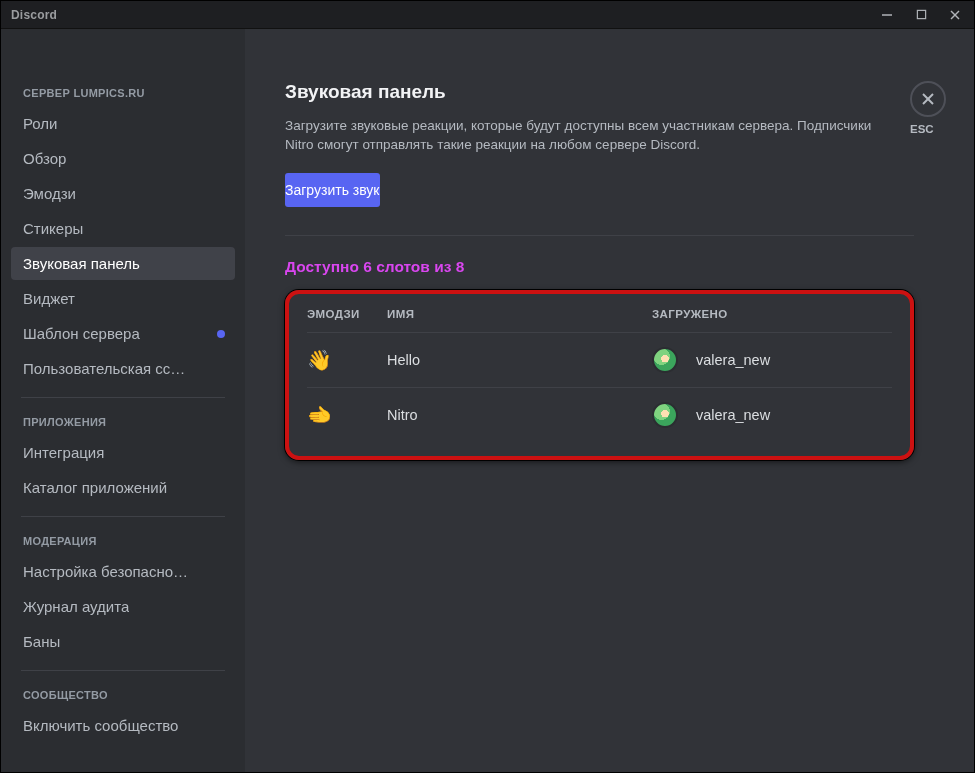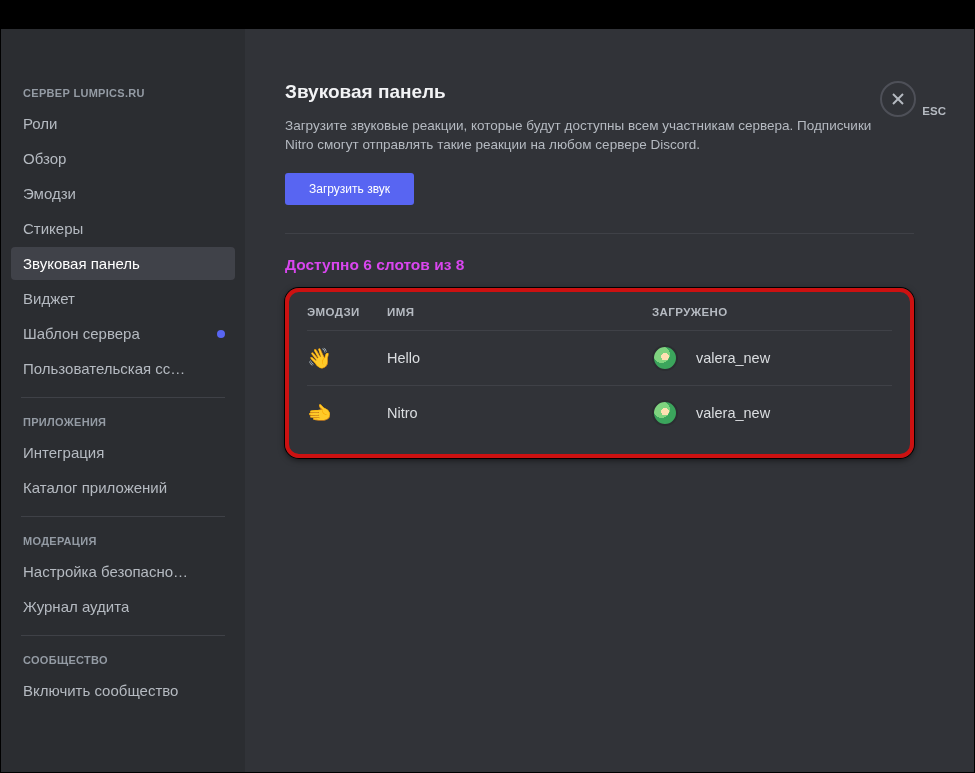--- a/index.html
+++ b/index.html
@@ -79,22 +79,22 @@
   .page-title {
     color: #f2f3f5; font-size: 19px; font-weight: 600;
   }
   .page-desc {
     color: #b5bac1; font-size: 13.5px; line-height: 1.4;
     margin-top: 14px; max-width: 600px;
   }
   .upload-btn {
     display: inline-block;
     background: #5865f2; color: #fff;
-    font-size: 12px; font-weight: 500;
-    padding: 9px 24px;
+    font-size: 14px; font-weight: 500;
+    padding: 9px 0;
     border-radius: 3px;
     margin-top: 18px;
     cursor: pointer; border: none;
   }
   .rule { height: 1px; background: #3f4147; margin: 28px 0 22px 0; }
   .slots { color: #d946ef; font-size: 15.5px; font-weight: 600; }
 
   .table-wrap {
     margin-top: 14px;
     border: 4px solid #cc1111;
@@ -126,38 +126,59 @@
     position: relative; flex: none;
   }
   .avatar::after {
     content:""; position:absolute; inset:4px;
     background: radial-gradient(circle at 50% 40%, #ffe0b2 0 35%, transparent 36%);
     border-radius:50%;
   }
 
   .close-esc {
     position: absolute; top: 52px; right: 28px;
-    display: flex; align-items: flex-end; gap: 6px;
+    display: flex; flex-direction: column; align-items: flex-start; gap: 6px;
   }
   .close-circle {
     width: 36px; height: 36px; border-radius: 50%;
     border: 2px solid #4e5058;
     display:flex; align-items:center; justify-content:center;
     cursor: pointer;
   }
   .close-circle svg { stroke: #b5bac1; }
   .esc-label { color: #b5bac1; font-size: 11.5px; font-weight: 600; }
 
   ::-webkit-scrollbar { width: 0; }
 </style>
 </head>
 <body>
 
 <div class="outer">
 
+  <div class="titlebar">
+    <div class="appname">Discord</div>
+    <div class="winbtns">
+      <div class="winbtn">
+        <svg width="12" height="12" viewBox="0 0 12 12" fill="none" stroke-width="1.5">
+            <line x1="1" y1="6" x2="11" y2="6"></line>
+          </svg>
+      </div>
+      <div class="winbtn">
+        <svg width="11" height="11" viewBox="0 0 12 12" fill="none" stroke-width="1.3">
+            <rect x="1.5" y="1.5" width="9" height="9"></rect>
+          </svg>
+      </div>
+      <div class="winbtn">
+        <svg width="12" height="12" viewBox="0 0 12 12" fill="none" stroke-width="1.5">
+            <line x1="2" y1="2" x2="10" y2="10"></line>
+            <line x1="10" y1="2" x2="2" y2="10"></line>
+          </svg>
+      </div>
+    </div>
+  </div>
 
   <div class="app">
     <div class="sidebar" id="sidebar">
         <div class="cat">СЕРВЕР LUMPICS.RU</div>
         <div class="item">
           <span style="overflow: hidden; text-overflow: ellipsis;">Роли</span>
         </div>
         <div class="item">
           <span style="overflow: hidden; text-overflow: ellipsis;">Обзор</span>
         </div>
@@ -188,20 +209,23 @@
         <div class="item">
           <span style="overflow: hidden; text-overflow: ellipsis;">Каталог приложений</span>
         </div>
         <div class="divider"></div>
         <div class="cat">МОДЕРАЦИЯ</div>
         <div class="item">
           <span style="overflow: hidden; text-overflow: ellipsis;">Настройка безопасно…</span>
         </div>
         <div class="item">
           <span style="overflow: hidden; text-overflow: ellipsis;">Журнал аудита</span>
+        </div>
+        <div class="item">
+          <span style="overflow: hidden; text-overflow: ellipsis;">Баны</span>
         </div>
         <div class="divider"></div>
         <div class="cat">СООБЩЕСТВО</div>
         <div class="item">
           <span style="overflow: hidden; text-overflow: ellipsis;">Включить сообщество</span>
         </div>
       </div>
 
     <div class="content">
       <div class="close-esc">

